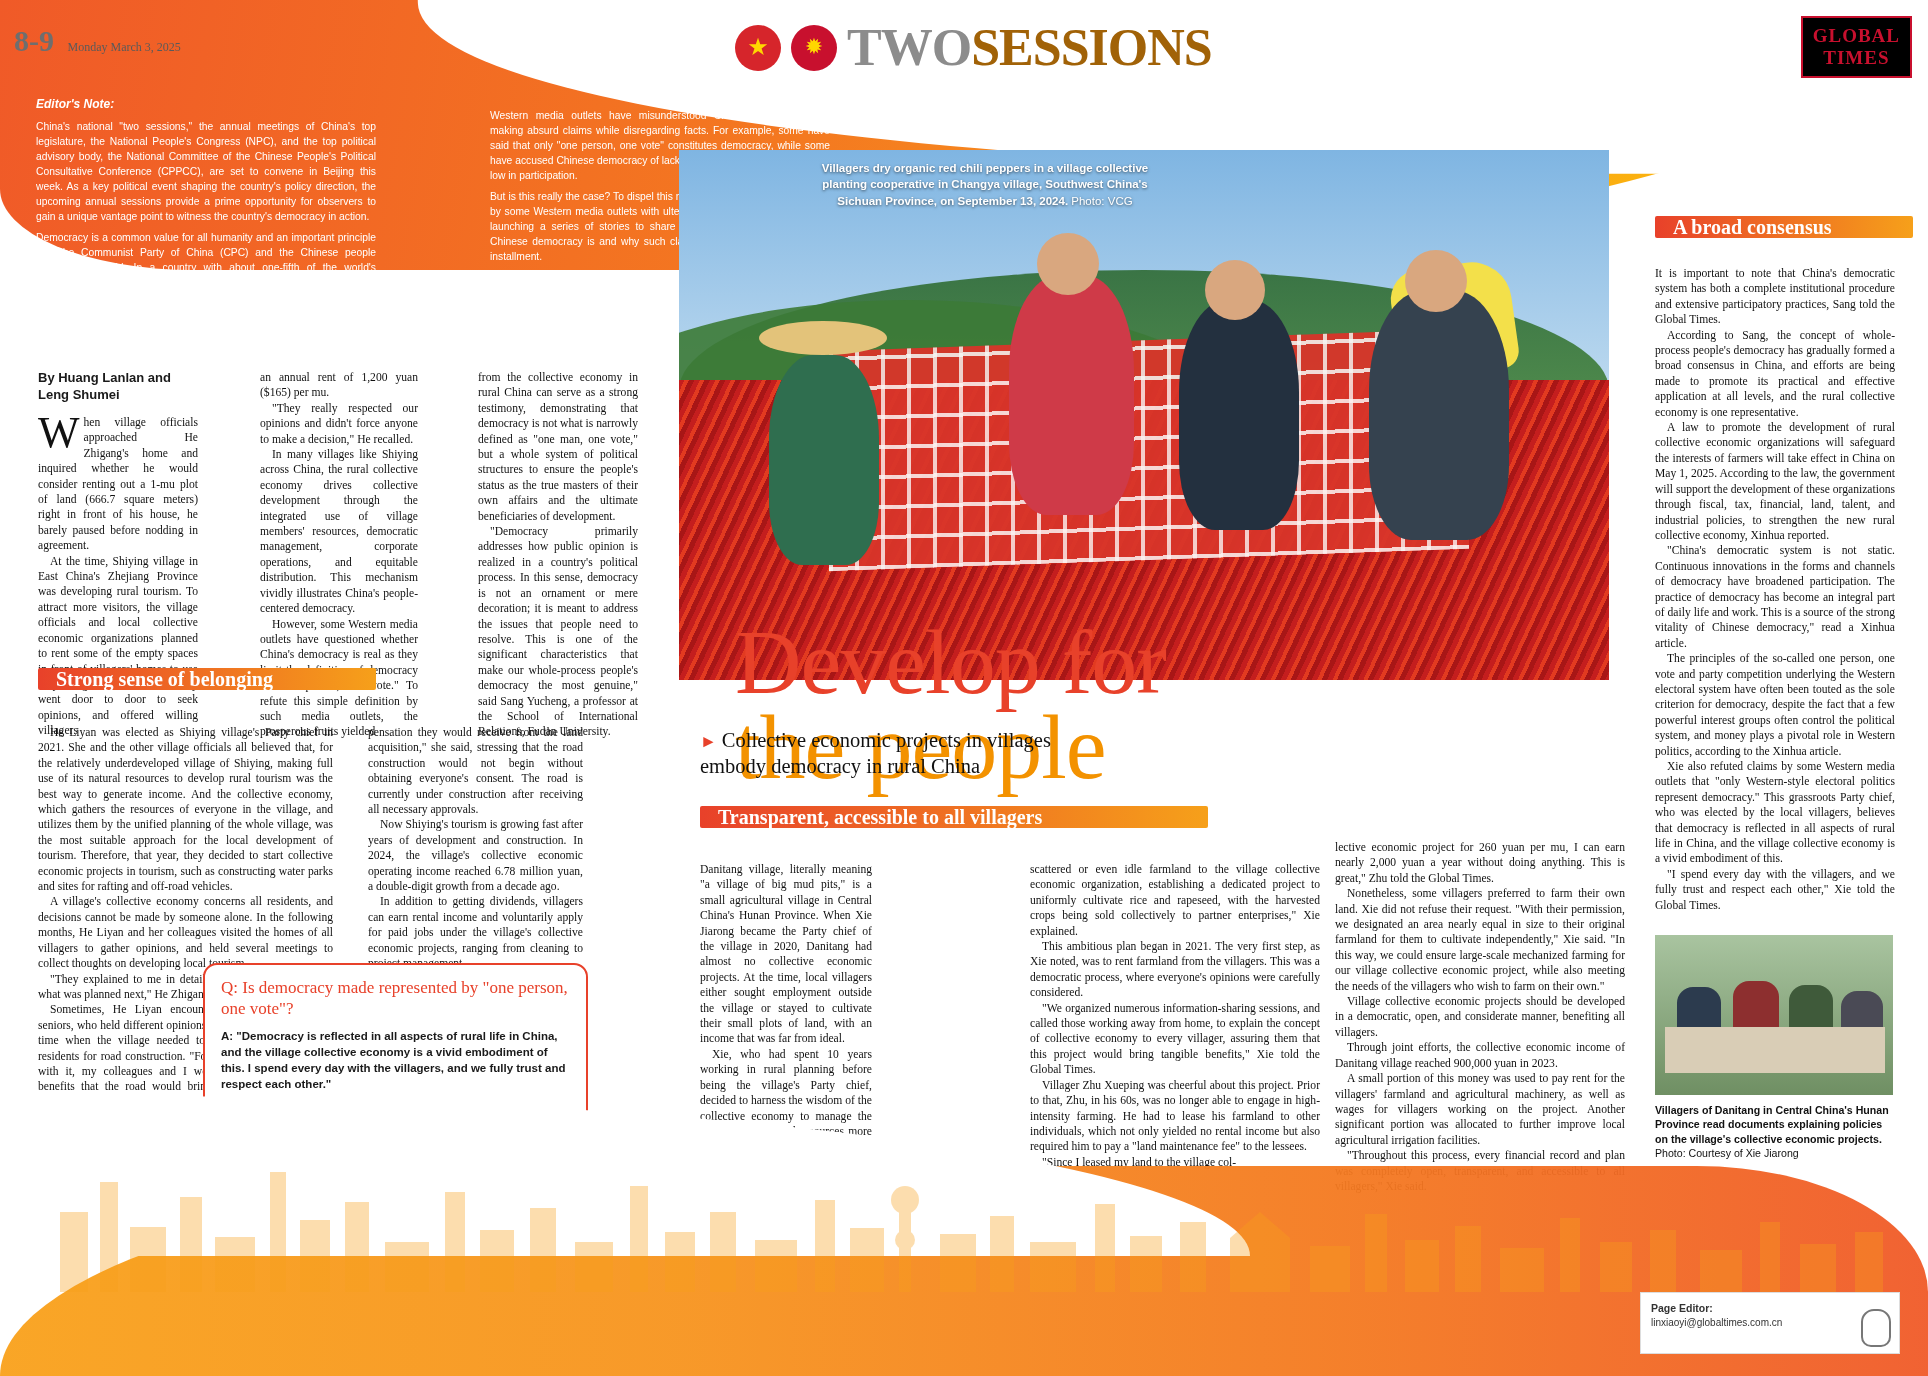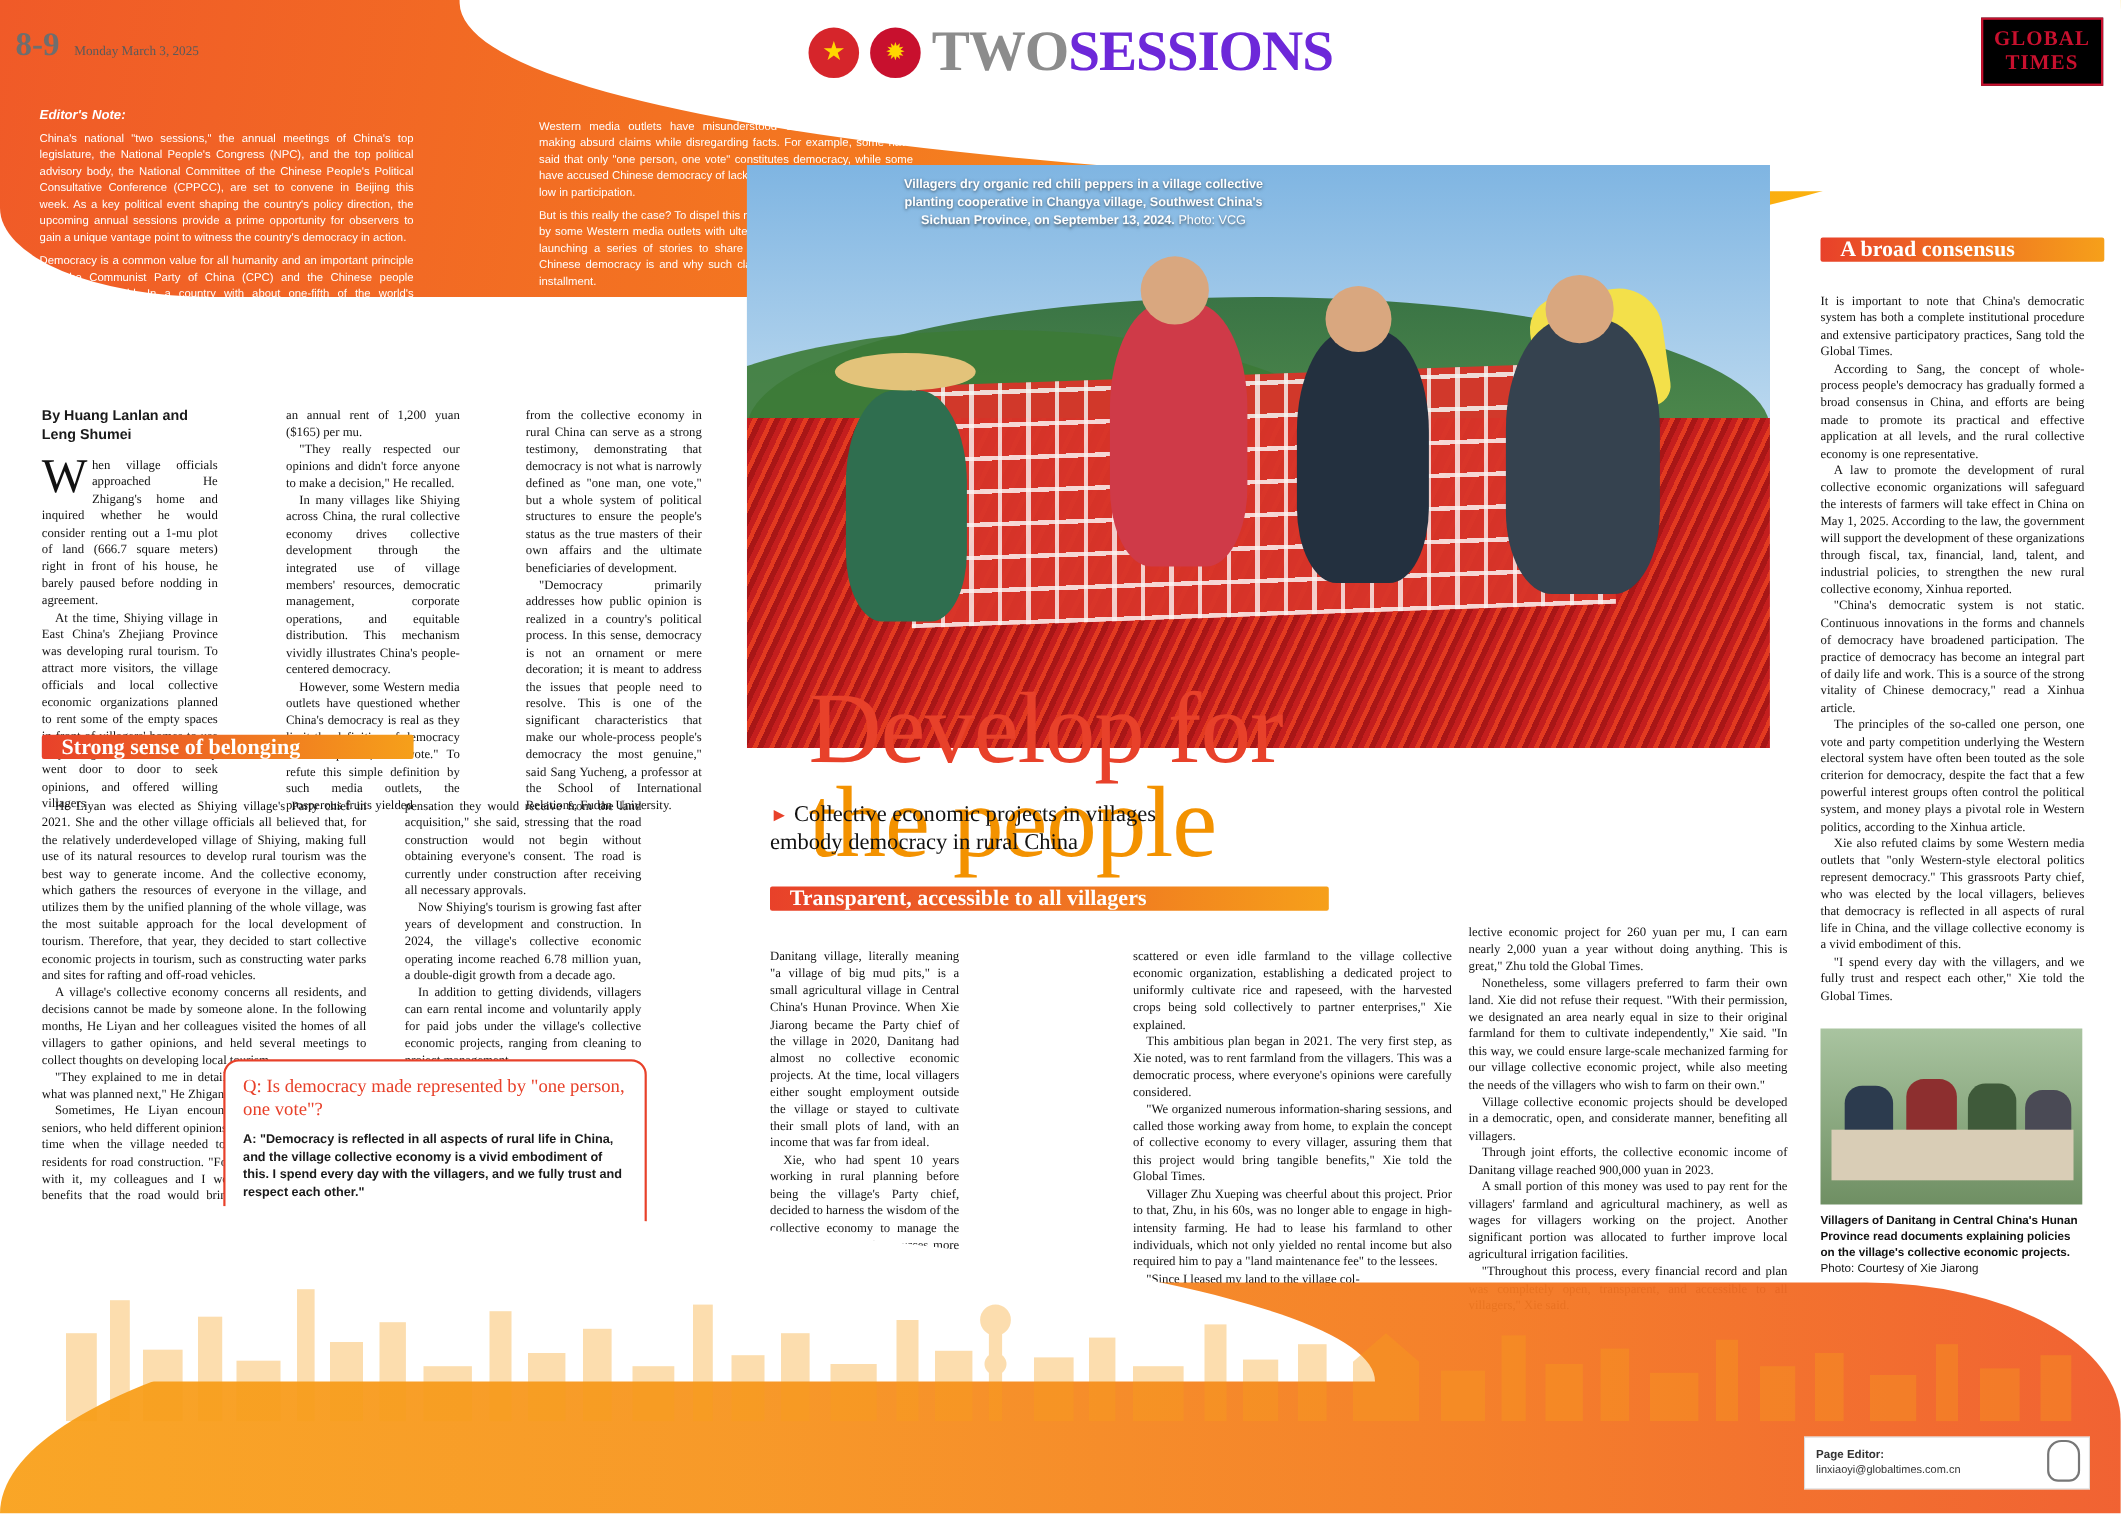--- a/index.html
+++ b/index.html
@@ -50,21 +50,21 @@
   .folio .date{font-size:12px;font-weight:normal;color:#5a5a5a;margin-left:6px;}
   .two-sessions{
     position:absolute;left:735px;top:18px;display:flex;align-items:center;gap:10px;
   }
   .ts-emblem{width:46px;height:46px;border-radius:50%;background:#d6252b;position:relative;}
   .ts-emblem:after{content:"★";position:absolute;left:50%;top:50%;transform:translate(-50%,-54%);color:#ffd700;font-size:24px;}
   .ts-emblem2{width:46px;height:46px;border-radius:50%;background:#c8102e;position:relative;}
   .ts-emblem2:after{content:"✹";position:absolute;left:50%;top:50%;transform:translate(-50%,-52%);color:#ffd700;font-size:22px;}
   .ts-text{font-family:"Liberation Serif",serif;font-size:52px;font-weight:bold;letter-spacing:-1px;}
   .ts-two{color:#8c8c8c;}
-  .ts-sessions{color:#6d28d9;}
+  .ts-sessions{color:#a16207;}
   .gt-logo{
     position:absolute;right:16px;top:16px;border:2px solid #c8102e;padding:7px 10px;text-align:center;
     background:#000000;
   }
   .gt-logo .l1{color:#c8102e;font-size:19px;font-weight:bold;letter-spacing:1px;font-family:"Liberation Serif",serif;}
   .gt-logo .l2{color:#c8102e;font-size:19px;font-weight:bold;letter-spacing:1px;font-family:"Liberation Serif",serif;}
   .en-left{position:absolute;left:36px;top:96px;width:340px;color:#fff;font-family:"Liberation Sans",sans-serif;font-size:10.3px;line-height:1.46;}
   .en-right{position:absolute;left:490px;top:108px;width:340px;color:#fff;font-family:"Liberation Sans",sans-serif;font-size:10.3px;line-height:1.46;}
   .en-left p,.en-right p{margin:0 0 6px 0;text-align:justify;}
   .en-left .tail{text-align:center;}
@@ -158,21 +158,21 @@
   .photo2 .f3{position:absolute;left:134px;top:50px;width:44px;height:62px;background:#3f5a3a;border-radius:16px 16px 4px 4px;}
   .photo2 .f4{position:absolute;left:186px;top:56px;width:42px;height:56px;background:#4a4a55;border-radius:16px 16px 4px 4px;}
   .cap2{
     position:absolute;left:1655px;top:1103px;width:240px;
     font-family:"Liberation Sans",sans-serif;font-size:10.6px;line-height:1.36;font-weight:bold;color:#111;
   }
   .cap2 .credit{font-weight:normal;}
 
   
   .page-editor{
-    position:absolute;left:1640px;bottom:22px;width:260px;height:48px;background:#fff;
+    position:absolute;left:1640px;bottom:22px;width:260px;height:62px;background:#fff;
     border:1px solid #ddd;padding:8px 10px;box-sizing:border-box;
     font-family:"Liberation Sans",sans-serif;font-size:10px;line-height:1.4;color:#333;
   }
   .page-editor b{font-size:10.5px;}
   .mouse{position:absolute;right:8px;bottom:6px;width:26px;height:34px;border:2px solid #777;border-radius:13px 13px 10px 10px;background:#fff;}
 </style>
 </head>
 <body>
 
 <div class="page">

